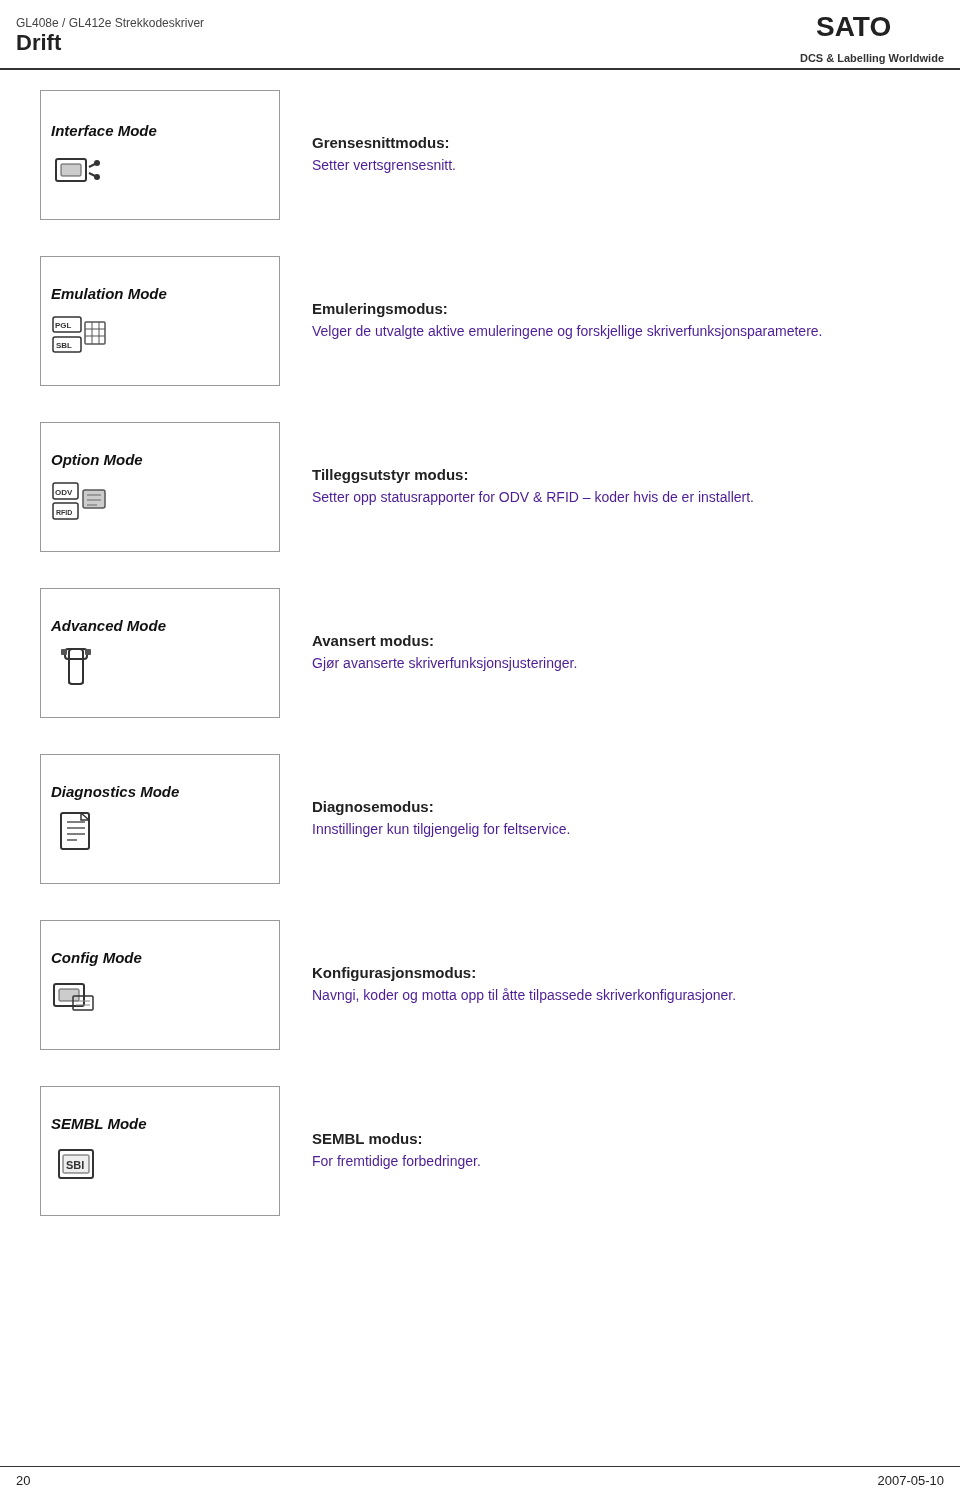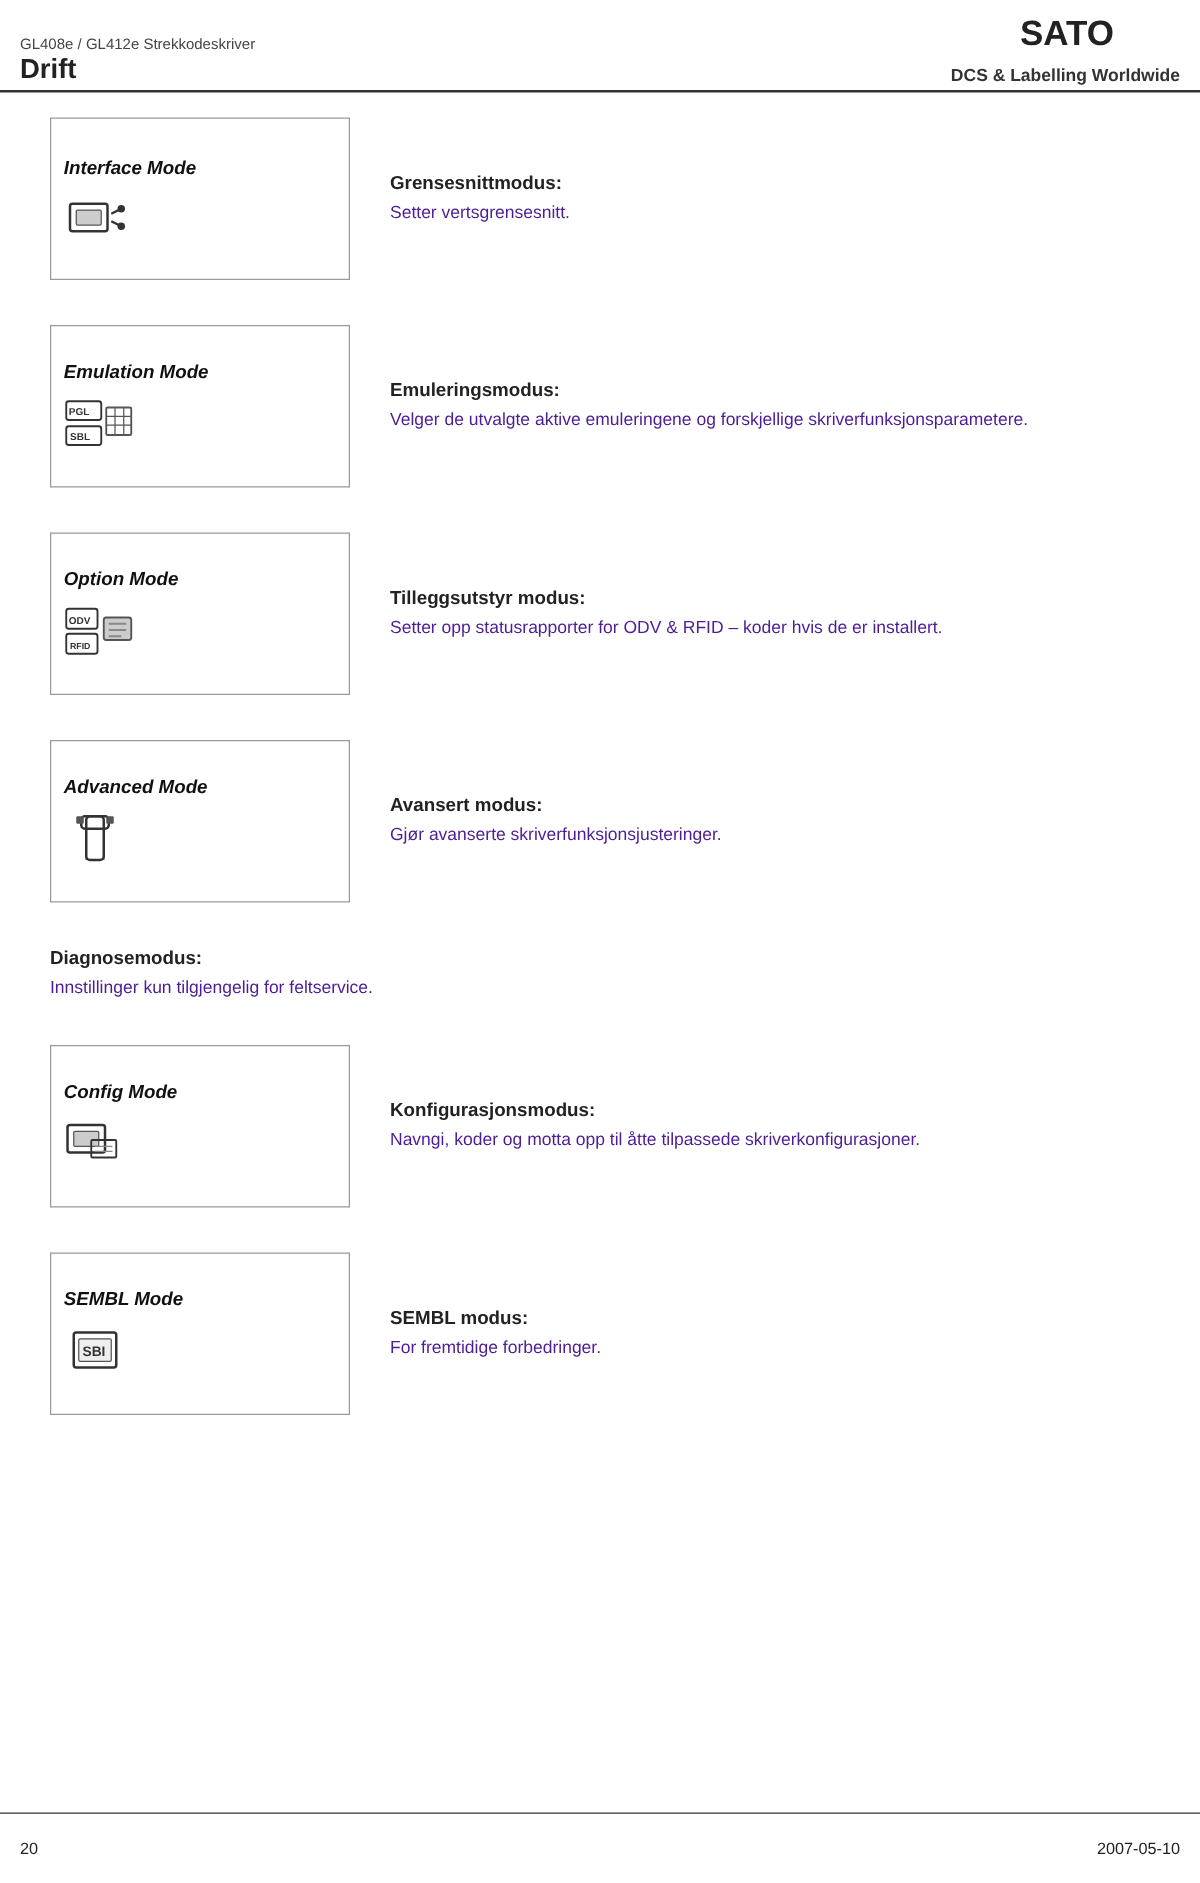--- a/index.html
+++ b/index.html
@@ -10,21 +10,21 @@
       font-size: 14px;
       width: 960px;
       min-height: 1506px;
       position: relative;
     }
 
     
     .header {
       display: flex;
       justify-content: space-between;
-      align-items: flex-end;
+      align-items: center;
       padding: 8px 16px 4px 16px;
       border-bottom: 2px solid #333;
     }
     .header-left {
       display: flex;
       flex-direction: column;
     }
     .header-subtitle {
       font-size: 12px;
       color: #444;
@@ -33,21 +33,21 @@
       font-size: 22px;
       font-weight: bold;
       color: #222;
     }
     .logo-area {
       display: flex;
       flex-direction: column;
       align-items: flex-end;
     }
     .logo-text {
-      font-size: 14px;
+      font-size: 11px;
       font-weight: bold;
       color: #333;
       margin-top: 2px;
     }
 
     
     .main-content {
       padding: 20px 40px;
     }
 
@@ -92,27 +92,27 @@
     
     .icon-box {
       display: flex;
       align-items: center;
       justify-content: center;
     }
 
     
     .footer {
       position: absolute;
-      bottom: 0;
+      bottom: 12px;
       left: 0;
       right: 0;
       border-top: 1.5px solid #333;
       display: flex;
       justify-content: space-between;
-      padding: 20px 16px;
+      padding: 6px 16px;
       font-size: 13px;
       color: #222;
     }
 
     .mode-card-label {
       font-size: 15px;
       font-weight: bold;
       font-style: italic;
       color: #111;
       margin-bottom: 10px;
@@ -239,20 +239,38 @@
         </svg>
             </div>
           </div>
         </div>
         <div class="mode-description">
           <div class="mode-desc-title">Avansert modus:</div>
           <div class="mode-desc-text">Gjør avanserte skriverfunksjonsjusteringer.</div>
         </div>
       </div>
       <div class="mode-row">
+        <div class="mode-card">
+          <div class="card-content">
+            <div class="mode-card-label">Diagnostics Mode</div>
+            <div class="icon-box">
+              <svg width="50" height="45" viewBox="0 0 50 45">
+
+          <rect x="10" y="3" width="28" height="36" rx="2" fill="none" stroke="#333" stroke-width="2"></rect>
+          <line x1="16" y1="12" x2="34" y2="12" stroke="#555" stroke-width="1.5"></line>
+          <line x1="16" y1="18" x2="34" y2="18" stroke="#555" stroke-width="1.5"></line>
+          <line x1="16" y1="24" x2="34" y2="24" stroke="#555" stroke-width="1.5"></line>
+          <line x1="16" y1="30" x2="26" y2="30" stroke="#555" stroke-width="1.5"></line>
+
+          <polyline points="30,3 30,10 38,10" fill="none" stroke="#333" stroke-width="1.5"></polyline>
+          <line x1="30" y1="3" x2="38" y2="10" fill="none" stroke="#333" stroke-width="1.5"></line>
+        </svg>
+            </div>
+          </div>
+        </div>
         <div class="mode-description">
           <div class="mode-desc-title">Diagnosemodus:</div>
           <div class="mode-desc-text">Innstillinger kun tilgjengelig for feltservice.</div>
         </div>
       </div>
       <div class="mode-row">
         <div class="mode-card">
           <div class="card-content">
             <div class="mode-card-label">Config Mode</div>
             <div class="icon-box">

